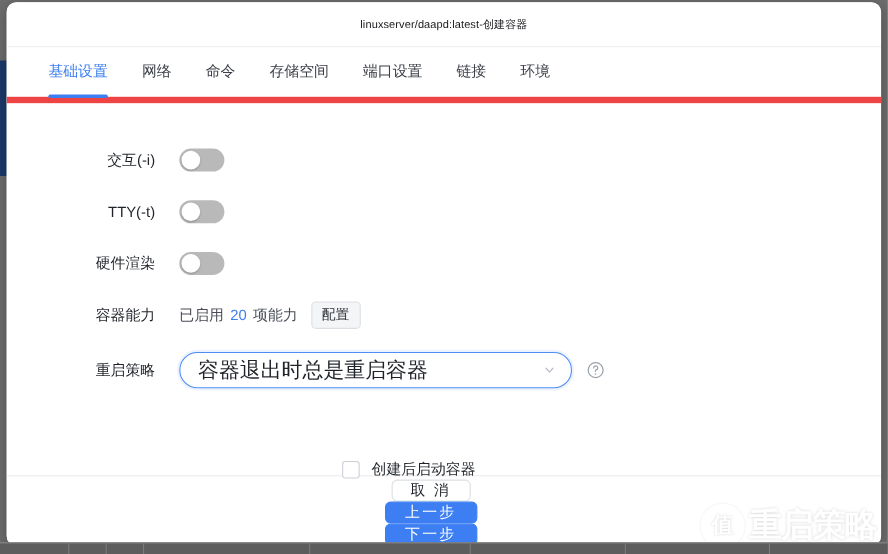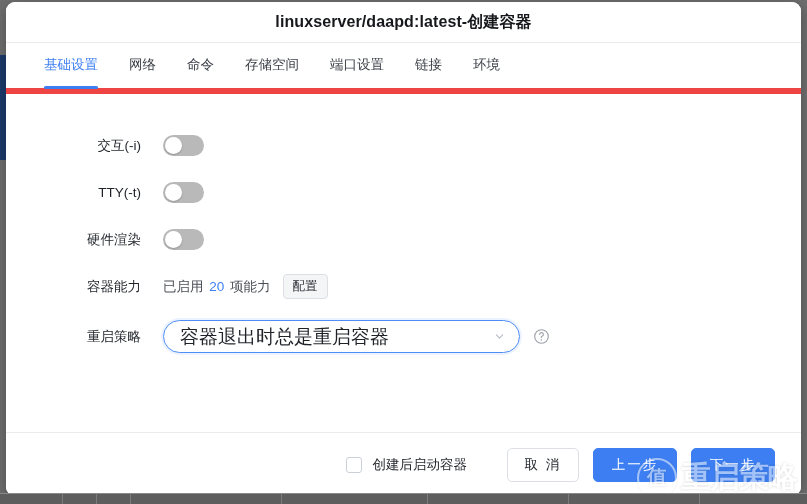--- a/index.html
+++ b/index.html
@@ -65,22 +65,22 @@
   #dialog-header {
     height: 40px;
     min-height: 40px;
     border-bottom: 1px solid #ececec;
     display: flex;
     align-items: center;
     justify-content: center;
     background: #fff;
   }
   #dialog-title {
-    font-size: 16px;
-    font-weight: bold;
+    font-size: 10px;
+    font-weight: normal;
     color: #17181c;
     letter-spacing: .1px;
   }
 
   
   #tab-bar {
     height: 45px;
     min-height: 45px;
     border-bottom: 6px solid #ef4444;
     display: flex;
@@ -221,22 +221,23 @@
 
   
   #dialog-footer {
     height: 63px;
     min-height: 63px;
     border-top: 1px solid #ececec;
     background: #fff;
     display: flex;
     align-items: center;
     justify-content: flex-end;
-    padding-right: 26px;
+    padding-right: 38px;
     position: relative;
+    flex-direction: column;
   }
   #start-after-create {
     display: flex;
     align-items: center;
     margin-right: 26px;
     cursor: pointer;
   }
   .checkbox {
     width: 14px;
     height: 14px;

